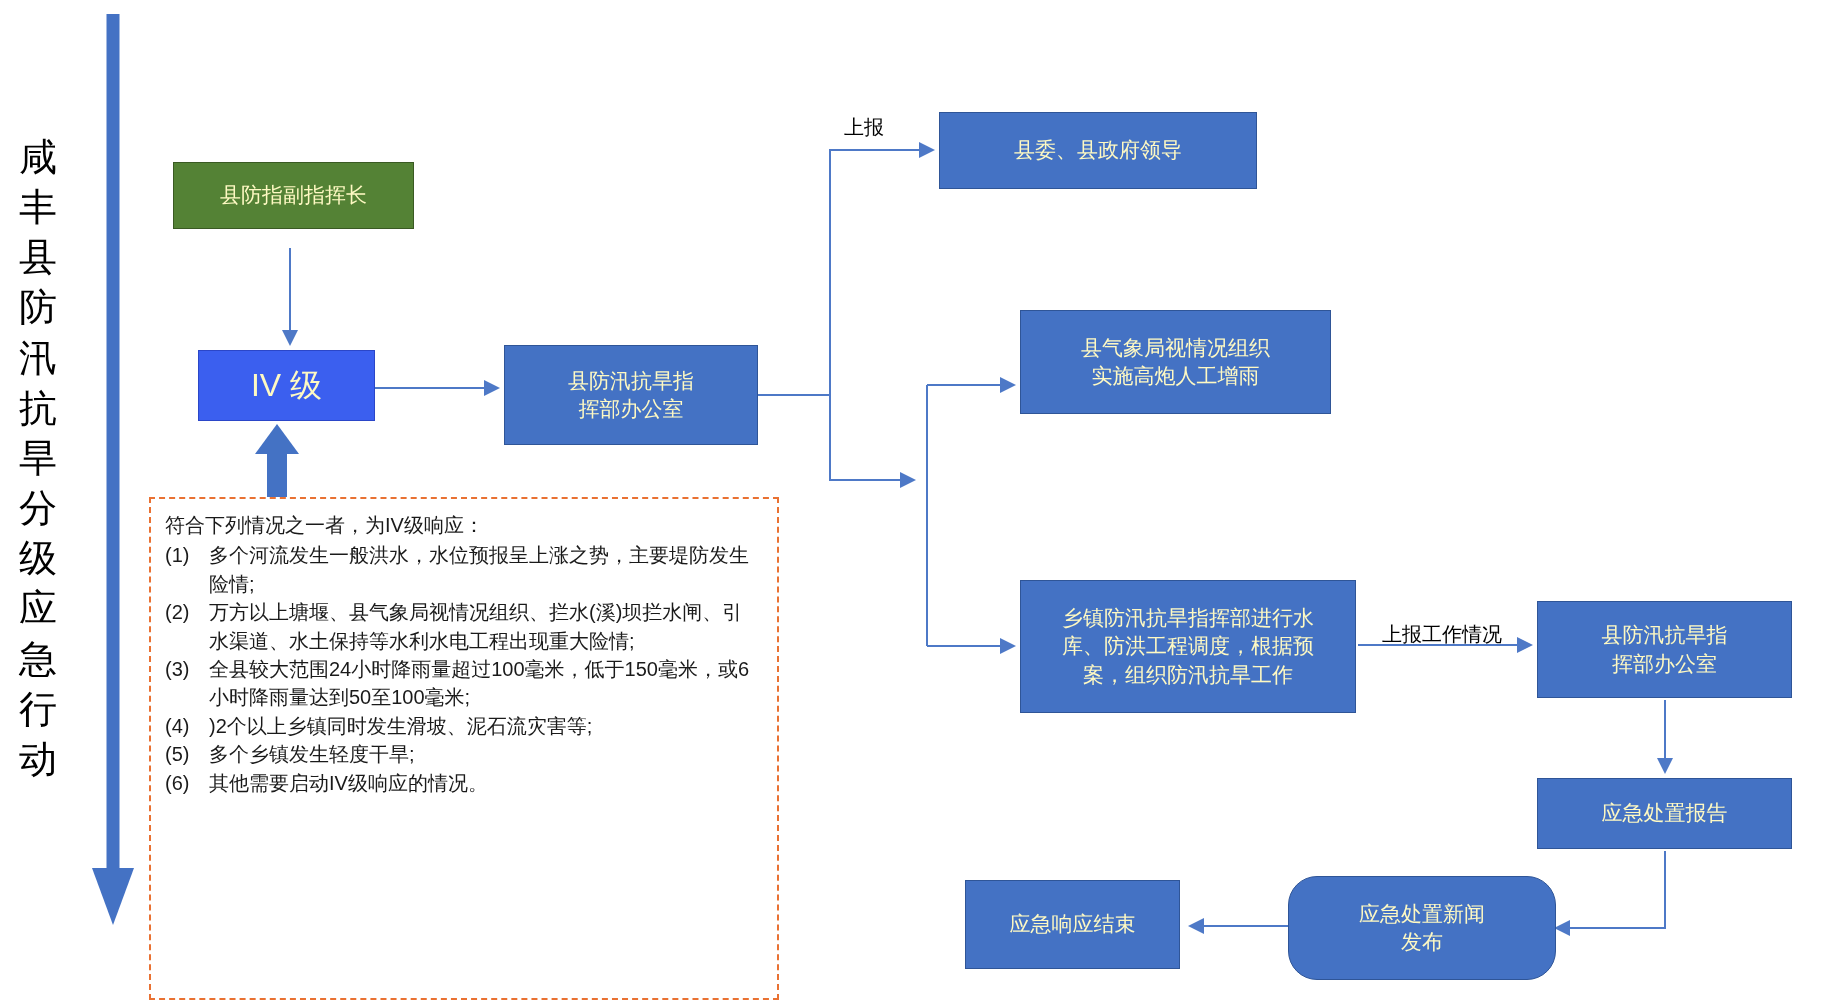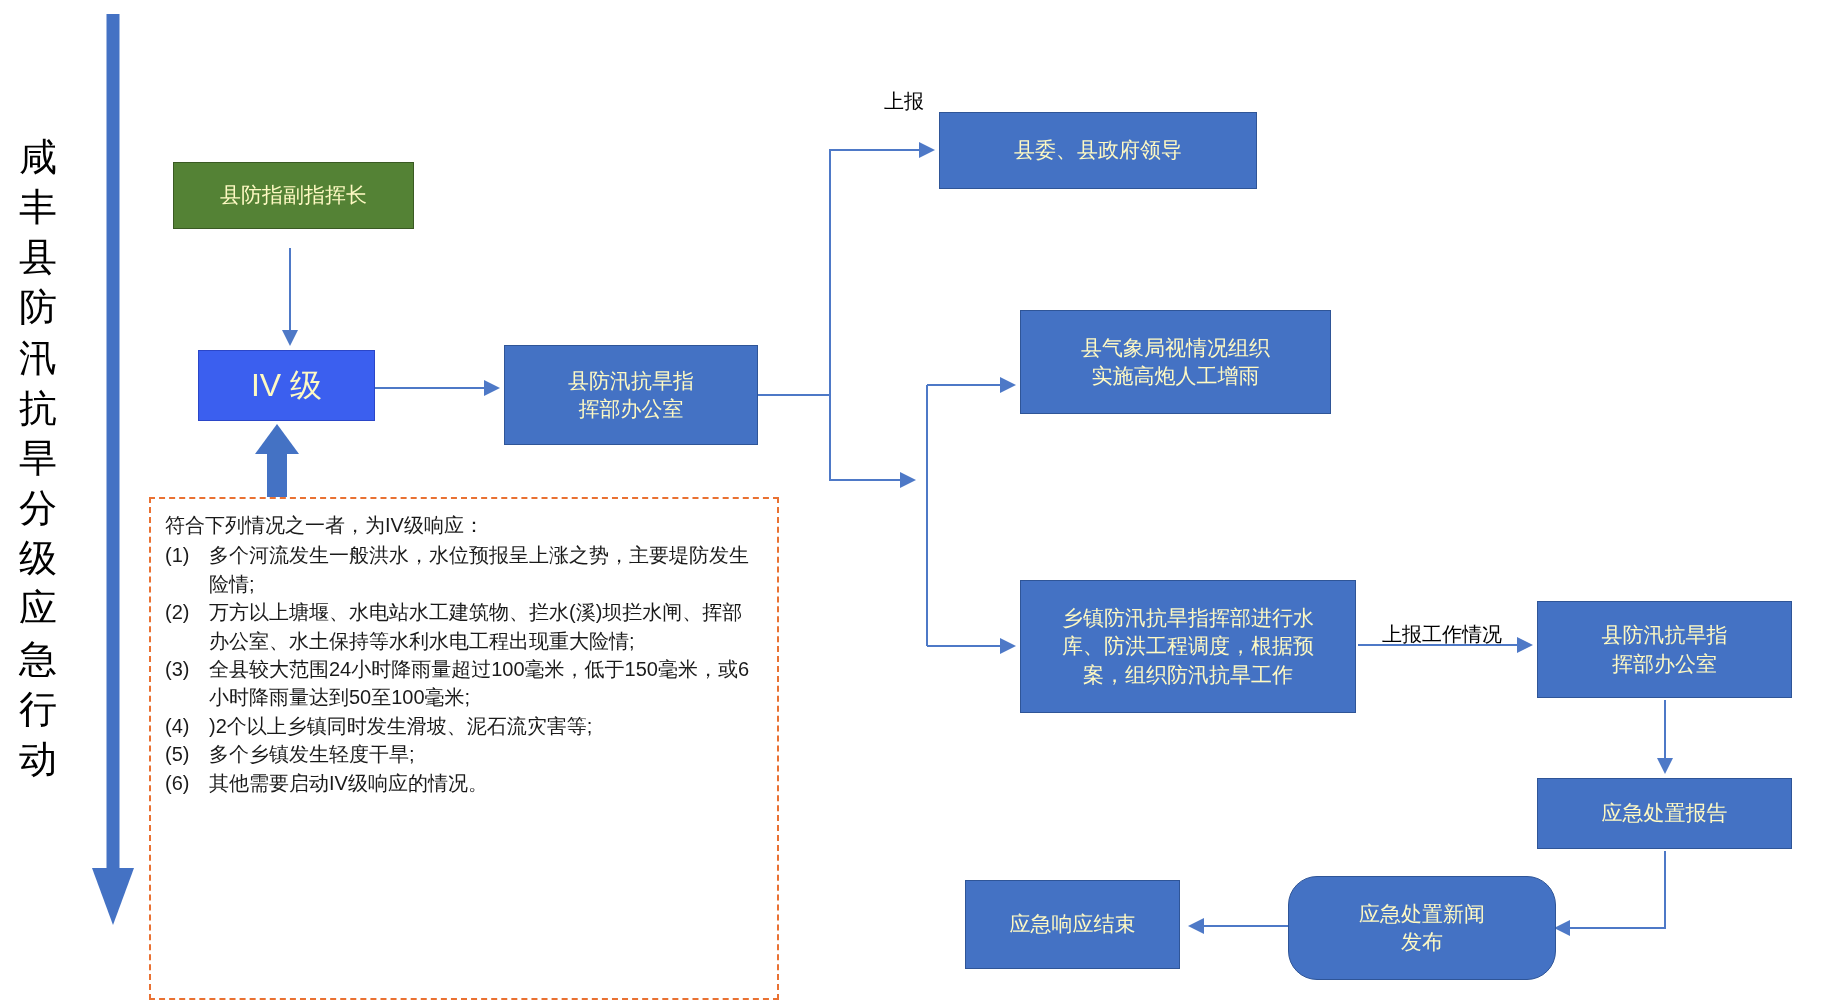--- a/index.html
+++ b/index.html
@@ -126,33 +126,33 @@
   <div class="node" style="left:1537px;top:601px;width:255px;height:97px;">县防汛抗旱指
 挥部办公室</div>
 
   <div class="node" style="left:1537px;top:778px;width:255px;height:71px;">应急处置报告</div>
 
   <div class="node" style="left:1288px;top:876px;width:268px;height:104px;border-radius:29px;">应急处置新闻
 发布</div>
 
   <div class="node" style="left:965px;top:880px;width:215px;height:89px;">应急响应结束</div>
 
-  <div class="edge-label" style="left:844px;top:88px;margin-left:40px;">上报</div>
+  <div class="edge-label" style="left:844px;top:114px;">上报</div>
 
   <div class="edge-label" style="left:1382px;top:597px;margin-top:24px;">上报工作情况</div>
 
   <div class="dashed-box">
     <div class="crit-intro">符合下列情况之一者，为IV级响应：</div>
     <div class="crit-row">
       <span class="crit-num">(1)</span>
       <span class="crit-text">多个河流发生一般洪水，水位预报呈上涨之势，主要堤防发生险情;</span>
     </div>
     <div class="crit-row">
       <span class="crit-num">(2)</span>
-      <span class="crit-text">万方以上塘堰、水电站水工建筑物、拦水(溪)坝拦水闸、挥部办公室、水土保持等水利水电工程出现重大险情;</span>
+      <span class="crit-text">万方以上塘堰、县气象局视情况组织、拦水(溪)坝拦水闸、引水渠道、水土保持等水利水电工程出现重大险情;</span>
     </div>
     <div class="crit-row">
       <span class="crit-num">(3)</span>
       <span class="crit-text">全县较大范围24小时降雨量超过100毫米，低于150毫米，或6小时降雨量达到50至100毫米;</span>
     </div>
     <div class="crit-row">
       <span class="crit-num">(4)</span>
       <span class="crit-text">)2个以上乡镇同时发生滑坡、泥石流灾害等;</span>
     </div>
     <div class="crit-row">

